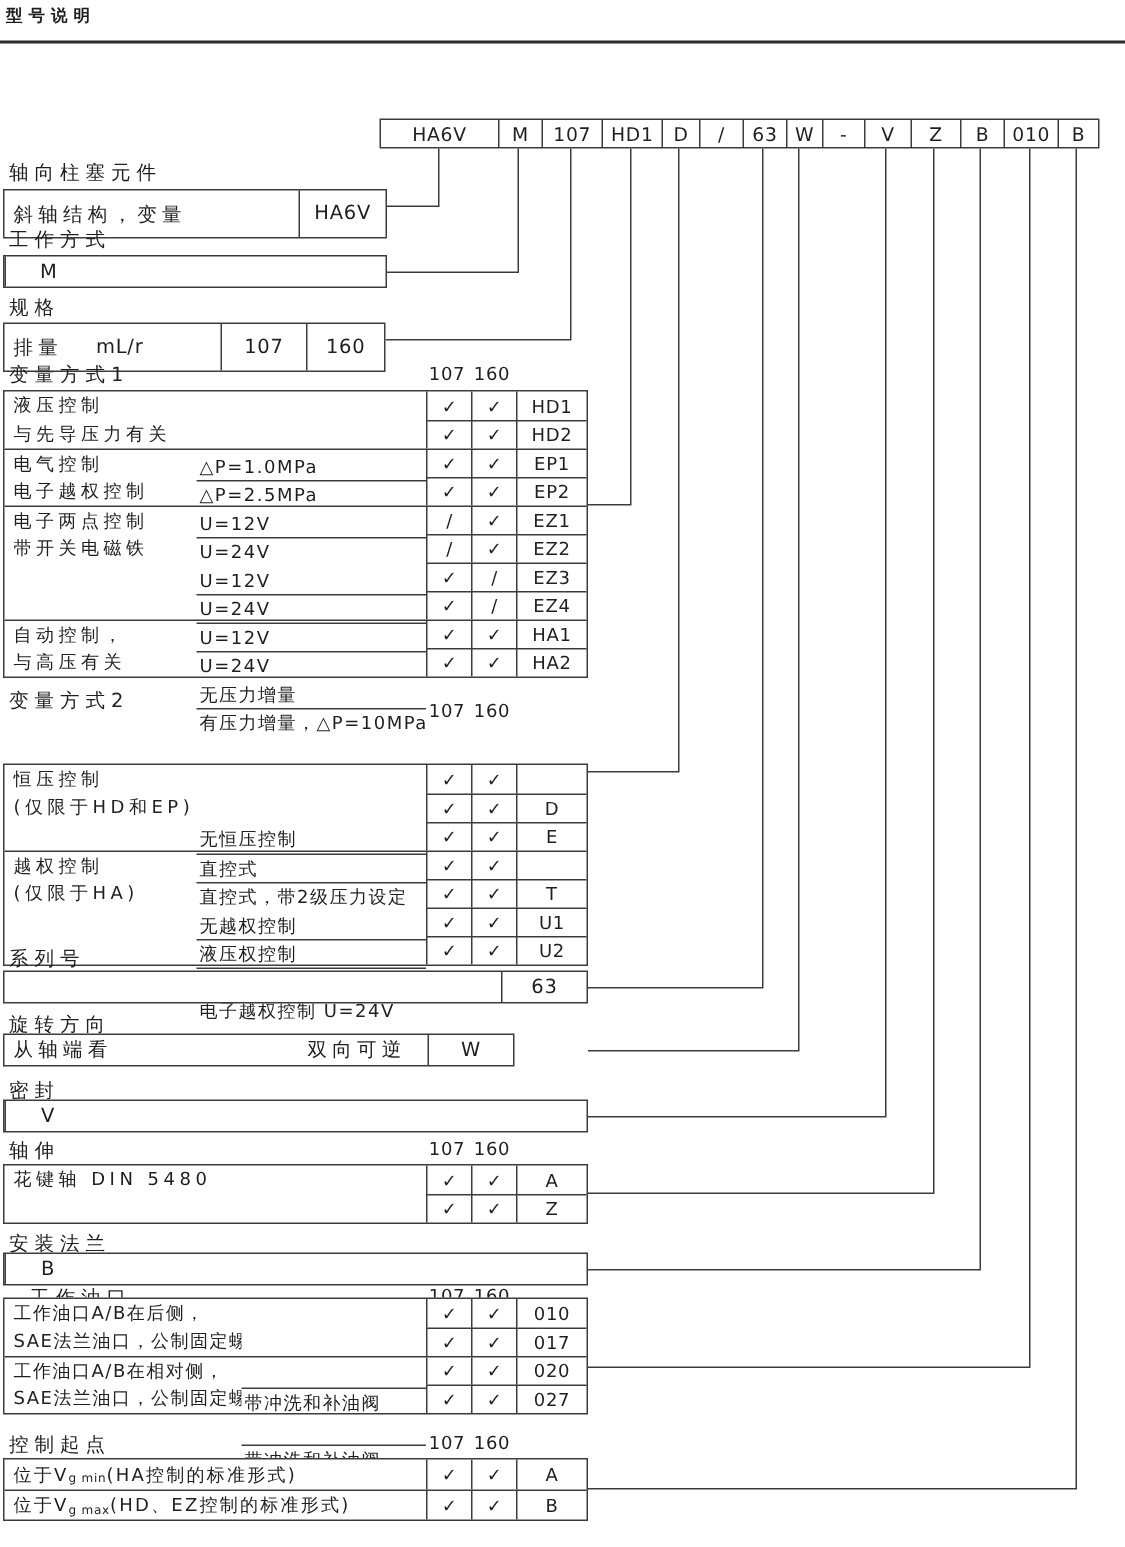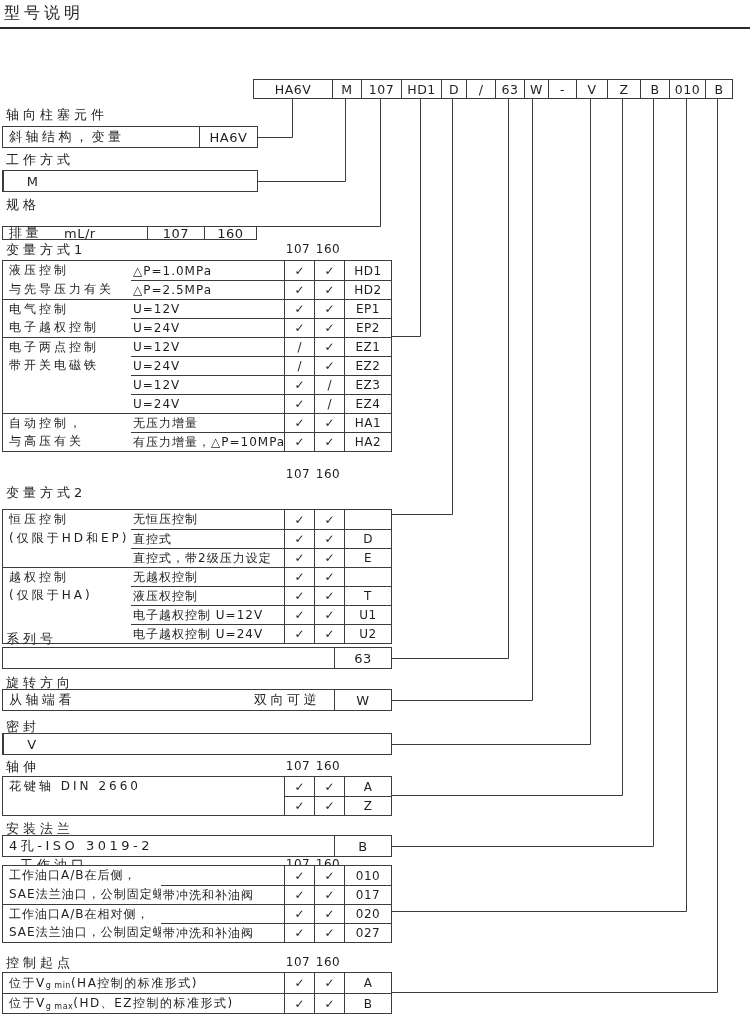--- a/index.html
+++ b/index.html
@@ -7,21 +7,21 @@
     --ink:#1f1f1f;
   }
   html,body{margin:0;padding:0;background:#fff;}
   .page{
     position:relative;width:750px;height:1031px;background:#fff;
     font-family:"DejaVu Sans","Liberation Sans",sans-serif;
     color:var(--ink);overflow:hidden;
   }
   svg.lines{position:absolute;left:0;top:0;z-index:0;}
   .title{
-    position:absolute;left:4px;top:3px;font-size:16px;font-weight:normal;
+    position:absolute;left:4px;top:3px;font-size:11px;font-weight:bold;
     letter-spacing:4px;white-space:nowrap;
   }
   .title-rule{position:absolute;left:0;top:27px;width:750px;height:2px;background:#2a2a2a;}
   .codestrip{
     position:absolute;display:flex;height:20px;border:1px solid var(--line);
     box-sizing:border-box;background:#fff;z-index:2;
   }
   .cbox{
     display:flex;align-items:center;justify-content:center;
     font-size:12.5px;letter-spacing:0.5px;box-sizing:border-box;height:100%;
@@ -37,21 +37,21 @@
     box-sizing:border-box;z-index:1;
   }
   .row1{display:flex;}
   .trow{display:flex;height:19px;box-sizing:border-box;}
   .trow.h20{height:20px;justify-content:center;}
   .cell{
     display:flex;align-items:center;box-sizing:border-box;height:100%;
     font-size:12px;white-space:nowrap;overflow:hidden;
   }
   .c-lbl{padding-left:6px;letter-spacing:3px;}
-  .c-desc{padding-left:2px;letter-spacing:1px;}
+  .c-desc{padding-left:2px;letter-spacing:1px;margin-top:40px;}
   .w128{width:128px;}
   .w153{width:153px;}
   .w158{width:158px;}
   .w123{width:123px;}
   .w281{width:281px;}
   .c-chk{width:30px;justify-content:center;border-left:1px solid var(--line);font-size:12px;}
   .c-code{width:47px;justify-content:center;border-left:1px solid var(--line);letter-spacing:0.5px;}
   .trow.full{border-top:1px solid var(--line);}
   .trow.part > .cell:not(.c-lbl){border-top:1px solid var(--line);}
   .sr-lbl{
@@ -100,32 +100,32 @@
     <span class="cbox" style="width:24px">W</span>
     <span class="cbox" style="width:28px">-</span>
     <span class="cbox" style="width:31px">V</span>
     <span class="cbox" style="width:33px">Z</span>
     <span class="cbox" style="width:29px">B</span>
     <span class="cbox" style="width:36px">010</span>
     <span class="cbox" style="width:27px">B</span>
   </div>
 
   <div class="hdr" style="left:6px;top:106px">轴向柱塞元件</div>
-  <div class="row1" style="left:2px;top:126px;width:256px;height:22px">
+  <div class="row1" style="left:2px;top:126px;width:256px;height:33px">
     <div class="sr-lbl">斜轴结构，变量</div>
     <div class="sr-code" style="width:58px">HA6V</div>
   </div>
 
   <div class="hdr" style="left:6px;top:151px">工作方式</div>
   <div class="row1" style="left:2px;top:170px;width:256px;height:22px">
     <div class="sr-code" style="width:58px">M</div>
   </div>
 
   <div class="hdr" style="left:6px;top:196px">规格</div>
-  <div class="row1" style="left:2px;top:226px;width:255px;height:14px">
+  <div class="row1" style="left:2px;top:215px;width:255px;height:33px">
     <div class="sr-lbl" style="width:138px;flex:none">
       <span>排量</span>
       <span class="ml20">mL/r</span>
     </div>
     <div class="sr-code" style="width:60px">107</div>
     <div class="sr-code" style="width:55px">160</div>
   </div>
 
   <div class="hdr" style="left:6px;top:241px">变量方式1</div>
   <div class="sizecols" style="left:283px;top:242px">
@@ -198,21 +198,21 @@
     </div>
     <div class="trow part">
       <div class="cell c-lbl w128">与高压有关</div>
       <div class="cell c-desc w153">有压力增量，△P=10MPa</div>
       <div class="cell c-chk">✓</div>
       <div class="cell c-chk">✓</div>
       <div class="cell c-code">HA2</div>
     </div>
   </div>
 
-  <div class="hdr" style="left:6px;top:484px">变量方式2</div>
+  <div class="hdr" style="left:6px;top:458px">变量方式2</div>
   <div class="sizecols" style="left:283px;top:467px">
     <span class="sc">107</span>
     <span class="sc">160</span>
   </div>
   <div class="tbl" style="left:2px;top:509px;width:390px">
     <div class="trow">
       <div class="cell c-lbl w128">恒压控制</div>
       <div class="cell c-desc w153">无恒压控制</div>
       <div class="cell c-chk">✓</div>
       <div class="cell c-chk">✓</div>
@@ -262,56 +262,55 @@
     </div>
   </div>
 
   <div class="hdr" style="left:6px;top:630px">系列号</div>
   <div class="row1" style="left:2px;top:647px;width:390px;height:22px">
     <div class="sr-lbl"></div>
     <div class="sr-code" style="width:57px">63</div>
   </div>
 
   <div class="hdr" style="left:6px;top:674px">旋转方向</div>
-  <div class="row1" style="left:2px;top:689px;width:390px;height:22px">
+  <div class="row1" style="left:2px;top:689px;width:341px;height:22px">
     <div class="sr-lbl spread">
       <span>从轴端看</span>
       <span>双向可逆</span>
     </div>
     <div class="sr-code" style="width:57px">W</div>
   </div>
 
   <div class="hdr" style="left:6px;top:718px">密封</div>
   <div class="row1" style="left:2px;top:733px;width:390px;height:22px">
     <div class="sr-code" style="width:57px">V</div>
   </div>
 
   <div class="hdr" style="left:6px;top:758px">轴伸</div>
   <div class="sizecols" style="left:283px;top:759px">
     <span class="sc">107</span>
     <span class="sc">160</span>
   </div>
   <div class="tbl" style="left:2px;top:776px;width:390px">
     <div class="trow">
-      <div class="cell c-lbl w281">花键轴 DIN 2660</div>
+      <div class="cell c-lbl w281">花键轴 DIN 5480</div>
       <div class="cell c-chk">✓</div>
       <div class="cell c-chk">✓</div>
       <div class="cell c-code">A</div>
     </div>
     <div class="trow part">
       <div class="cell c-lbl w281"></div>
       <div class="cell c-chk">✓</div>
       <div class="cell c-chk">✓</div>
       <div class="cell c-code">Z</div>
     </div>
   </div>
 
   <div class="hdr" style="left:6px;top:820px">安装法兰</div>
   <div class="row1" style="left:2px;top:835px;width:390px;height:22px">
-    <div class="sr-lbl">4孔-ISO 3019-2</div>
     <div class="sr-code" style="width:57px">B</div>
   </div>
 
   <div class="hdr" style="left:20px;top:856px">工作油口</div>
   <div class="sizecols" style="left:283px;top:857px">
     <span class="sc">107</span>
     <span class="sc">160</span>
   </div>
   <div class="tbl" style="left:2px;top:865px;width:390px">
     <div class="trow">

